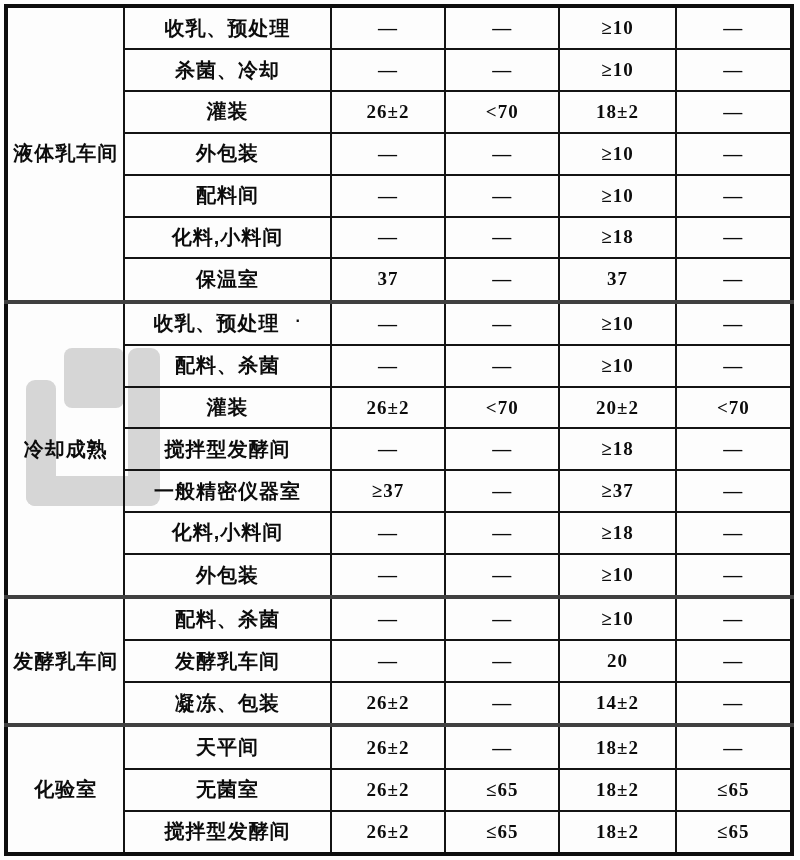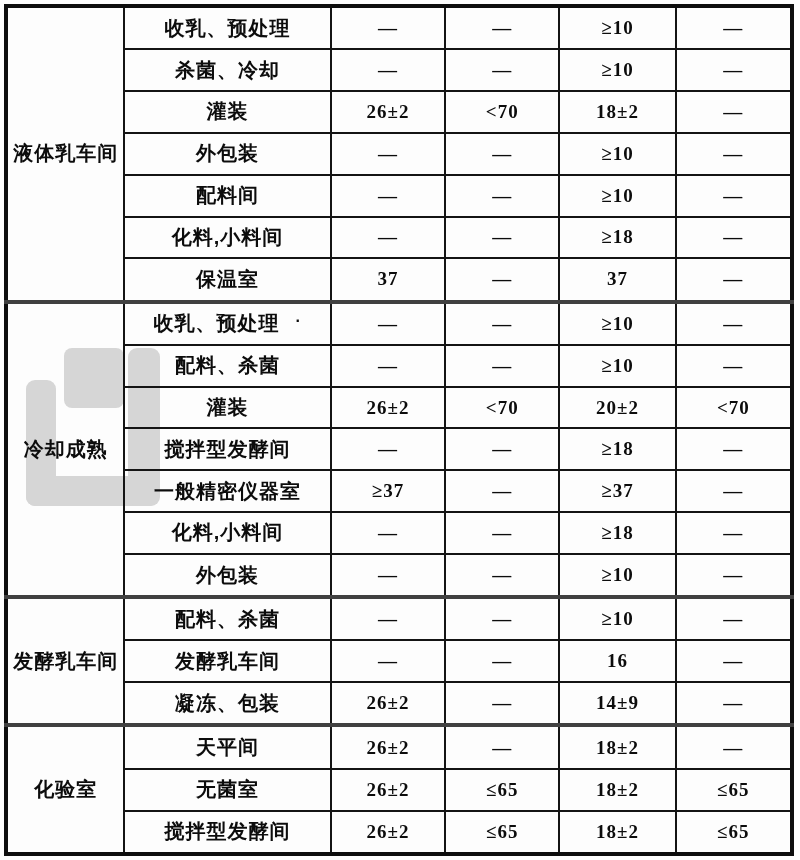--- a/index.html
+++ b/index.html
@@ -218,28 +218,28 @@
           <td class="room"><span>配料、杀菌</span></td>
           <td class="val">—</td>
           <td class="val">—</td>
           <td class="val">≥10</td>
           <td class="val">—</td>
         </tr>
         <tr>
           <td class="room"><span>发酵乳车间</span></td>
           <td class="val">—</td>
           <td class="val">—</td>
-          <td class="val">16</td>
+          <td class="val">20</td>
           <td class="val">—</td>
         </tr>
         <tr>
           <td class="room"><span>凝冻、包装</span></td>
           <td class="val">26±2</td>
           <td class="val">—</td>
-          <td class="val">14±9</td>
+          <td class="val">14±2</td>
           <td class="val">—</td>
         </tr>
         <tr class="section-start">
           <td class="workshop" rowspan="3">化验室</td>
           <td class="room"><span>天平间</span></td>
           <td class="val">26±2</td>
           <td class="val">—</td>
           <td class="val">18±2</td>
           <td class="val">—</td>
         </tr>

